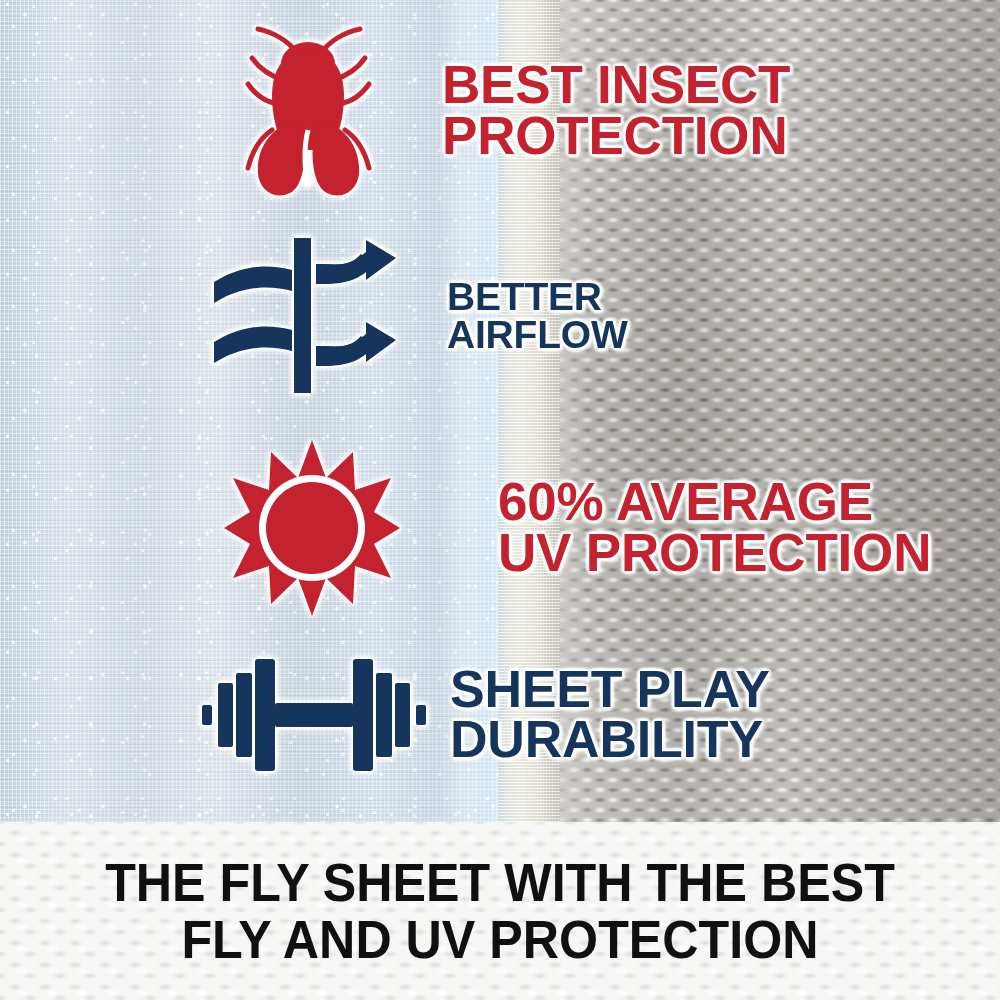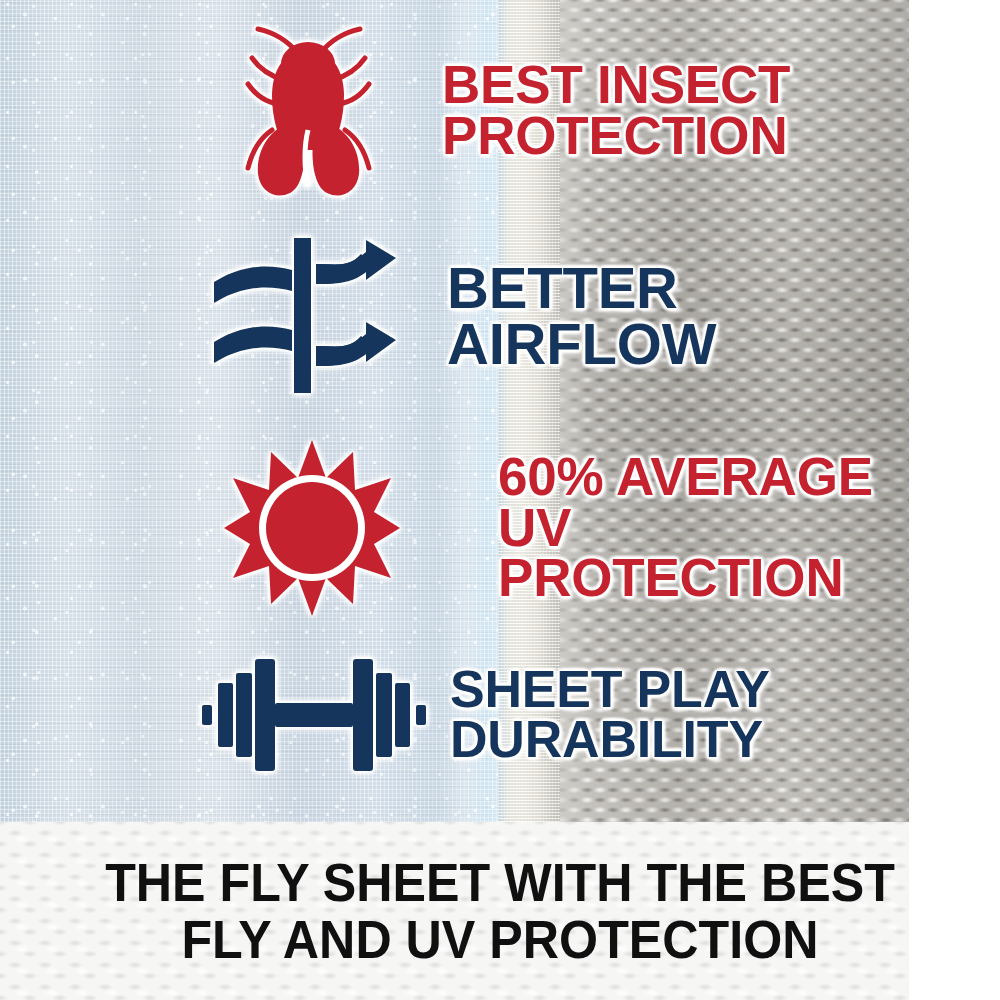--- a/index.html
+++ b/index.html
@@ -4,21 +4,21 @@
 <title>Fly Sheet Feature Infographic</title>
 <style>
   * { margin:0; padding:0; box-sizing:border-box; }
   html,body { width:1000px; height:1000px; overflow:hidden; }
   body {
     font-family:"Liberation Sans", sans-serif;
     background:#ffffff;
   }
   .stage {
     position:relative;
-    width:909px; height:1000px;
+    width:1000px; height:1000px;
     overflow:hidden;
   }
 
   
   .photo {
     position:absolute; left:0; top:0;
     width:1000px; height:822px;
     overflow:hidden;
     background:#c9d6e2;
   }
@@ -196,21 +196,21 @@
   .text-navy { color:#16355C; }
 
   
   #row-insect { left:232px; top:18px; }
   #row-insect .icon-box { width:152px; height:185px; }
   #row-insect .feature-text { font-size:53px; margin-left:58px; }
 
   
   #row-airflow { left:206px; top:238px; }
   #row-airflow .icon-box { width:215px; height:155px; }
-  #row-airflow .feature-text { font-size:58px; margin-left:26px; }
+  #row-airflow .feature-text { font-size:39px; margin-left:26px; }
 
   
   #row-uv { left:222px; top:438px;gap:44px; }
   #row-uv .icon-box { width:180px; height:180px; }
   #row-uv .feature-text { font-size:53px; margin-left:52px; }
 
   
   #row-durability { left:200px; top:655px; }
   #row-durability .icon-box { width:228px; height:120px; }
   #row-durability .feature-text { font-size:52px; margin-left:22px; }

